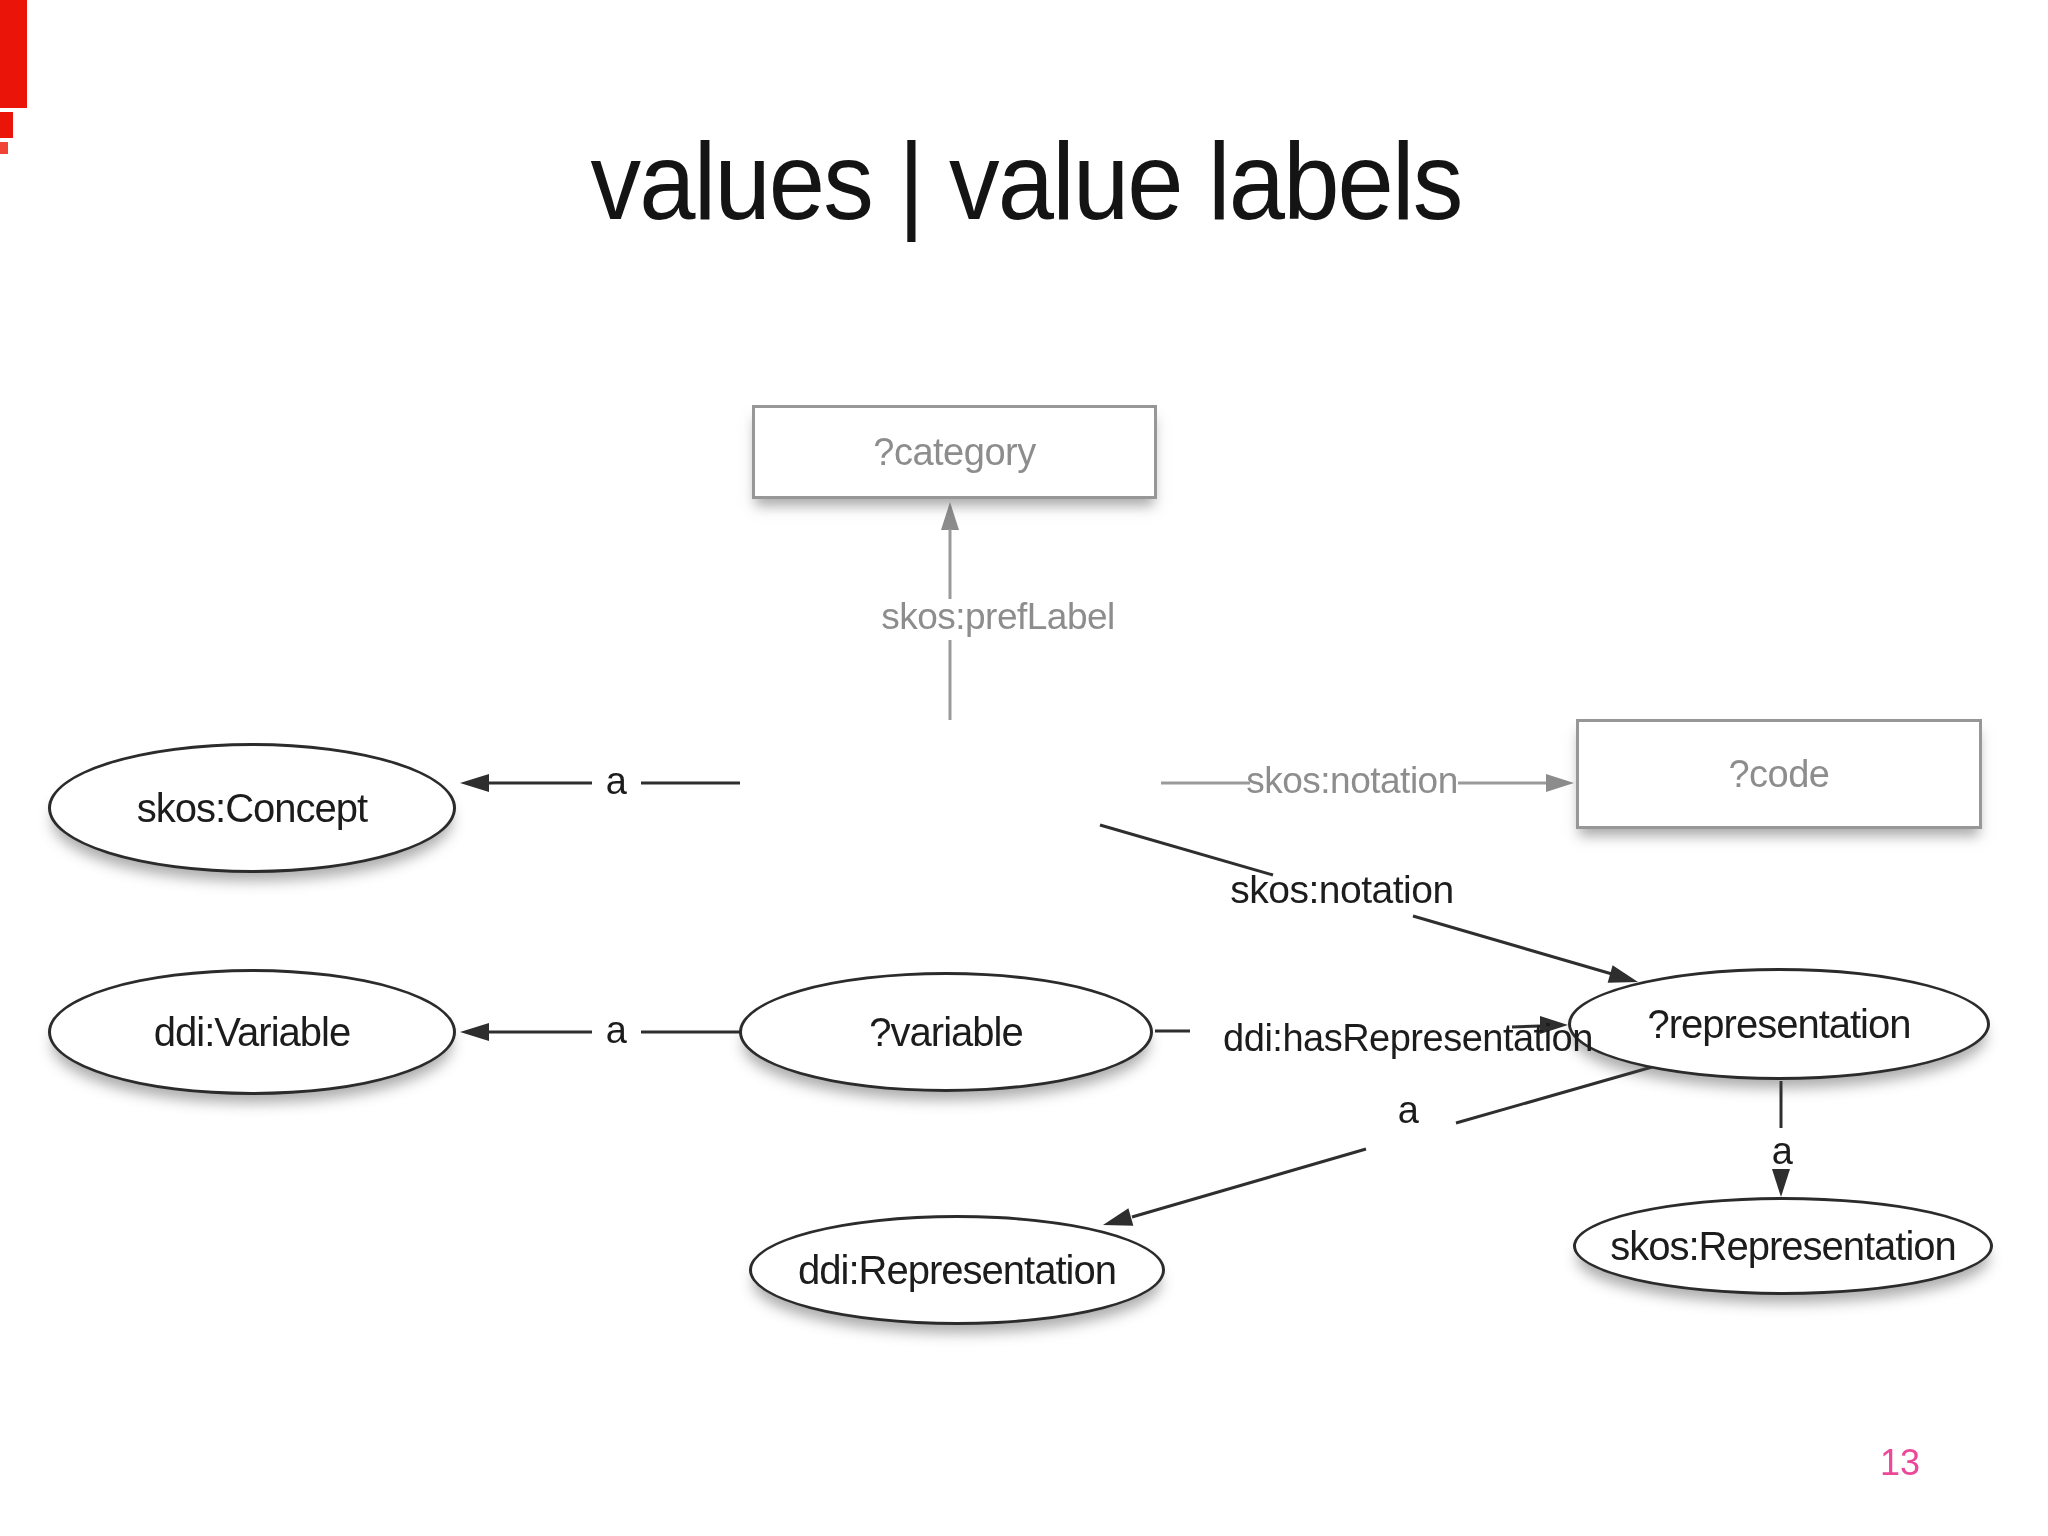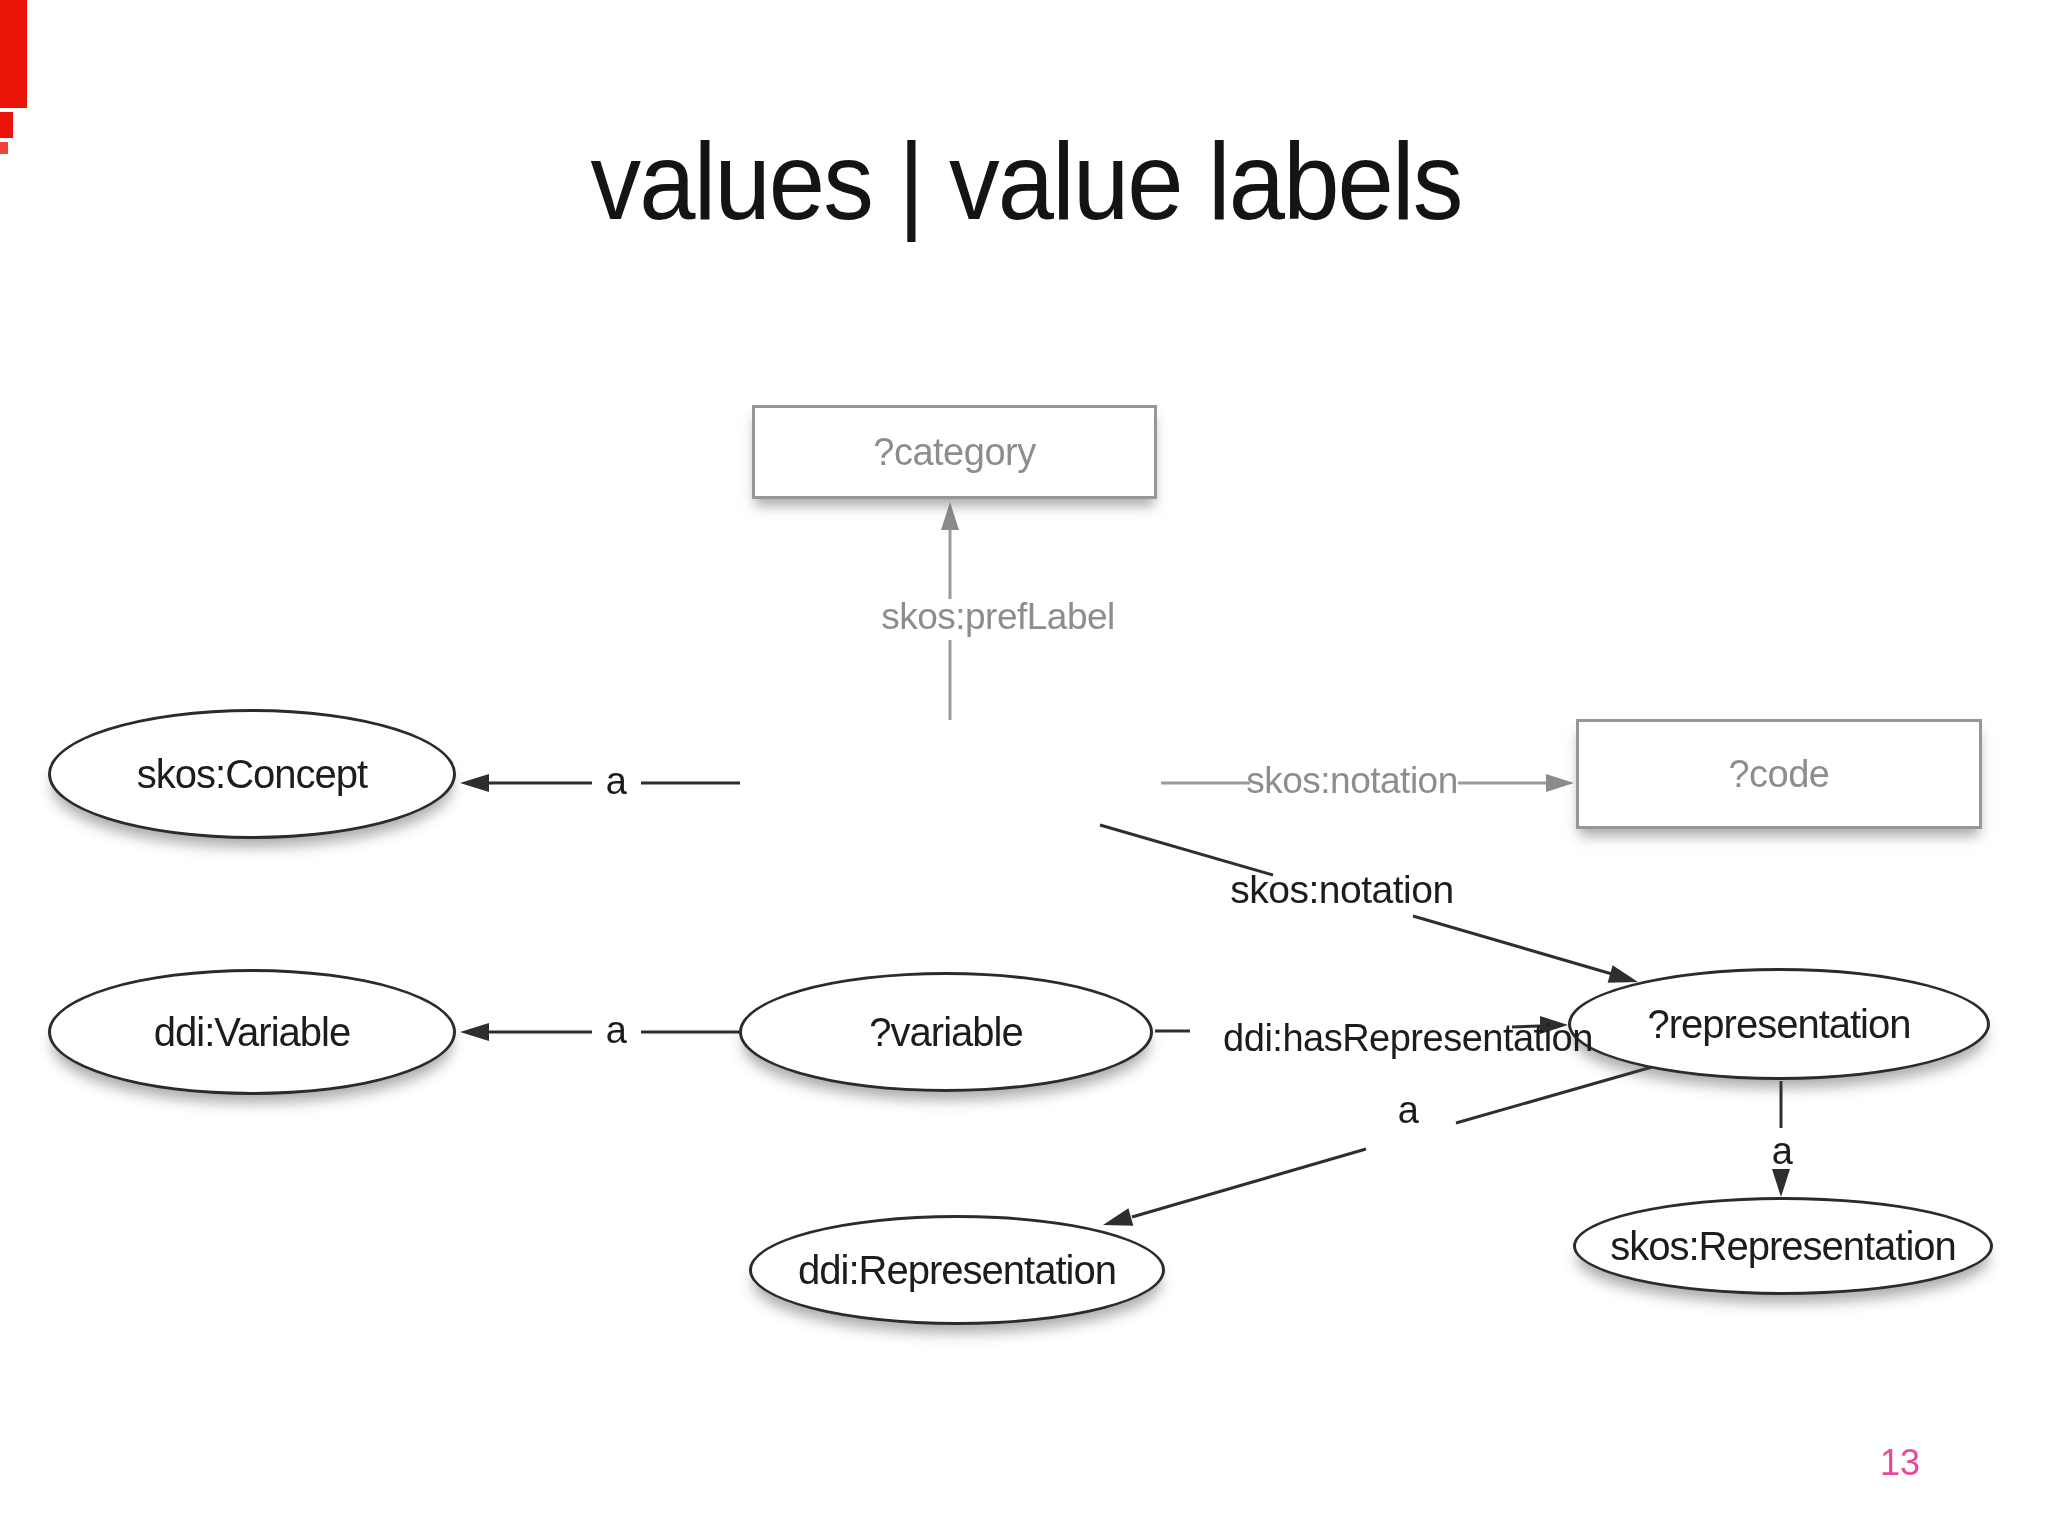--- a/index.html
+++ b/index.html
@@ -28,21 +28,21 @@
   .node{position:absolute;display:flex;align-items:center;justify-content:center;
         background:#ffffff;box-sizing:border-box;white-space:nowrap;}
   .ellipse{border:3px solid #2b2b2b;border-radius:50%;
            box-shadow:0 12px 14px -4px rgba(70,70,70,.45);
            font-size:40px;color:#1c1c1c;letter-spacing:-1px;}
   .rect{border:3px solid #979797;box-shadow:0 10px 12px -3px rgba(90,90,90,.5);
         font-size:38px;color:#8d8d8d;letter-spacing:-.5px;}
 
   #n-category{left:752px;top:405px;width:405px;height:94px;}
   #n-code{left:1576px;top:719px;width:406px;height:110px;}
-  #n-skos-concept{left:48px;top:709px;width:408px;height:130px;align-items:center;}
+  #n-skos-concept{left:48px;top:743px;width:408px;height:130px;align-items:center;}
   #n-code-category{left:739px;top:721px;width:420px;height:124px;}
   #n-ddi-variable{left:48px;top:969px;width:408px;height:126px;}
   #n-variable{left:739px;top:972px;width:414px;height:120px;justify-content:center;}
   #n-representation{left:1568px;top:968px;width:422px;height:112px;}
   #n-ddi-representation{left:749px;top:1215px;width:416px;height:110px;justify-content:center;}
   #n-skos-concept-scheme{left:1573px;top:1197px;width:420px;height:98px;}
 
   
   .elabel{position:absolute;transform:translate(-50%,-50%);white-space:nowrap;
           font-size:38px;color:#1c1c1c;letter-spacing:-.5px;}

